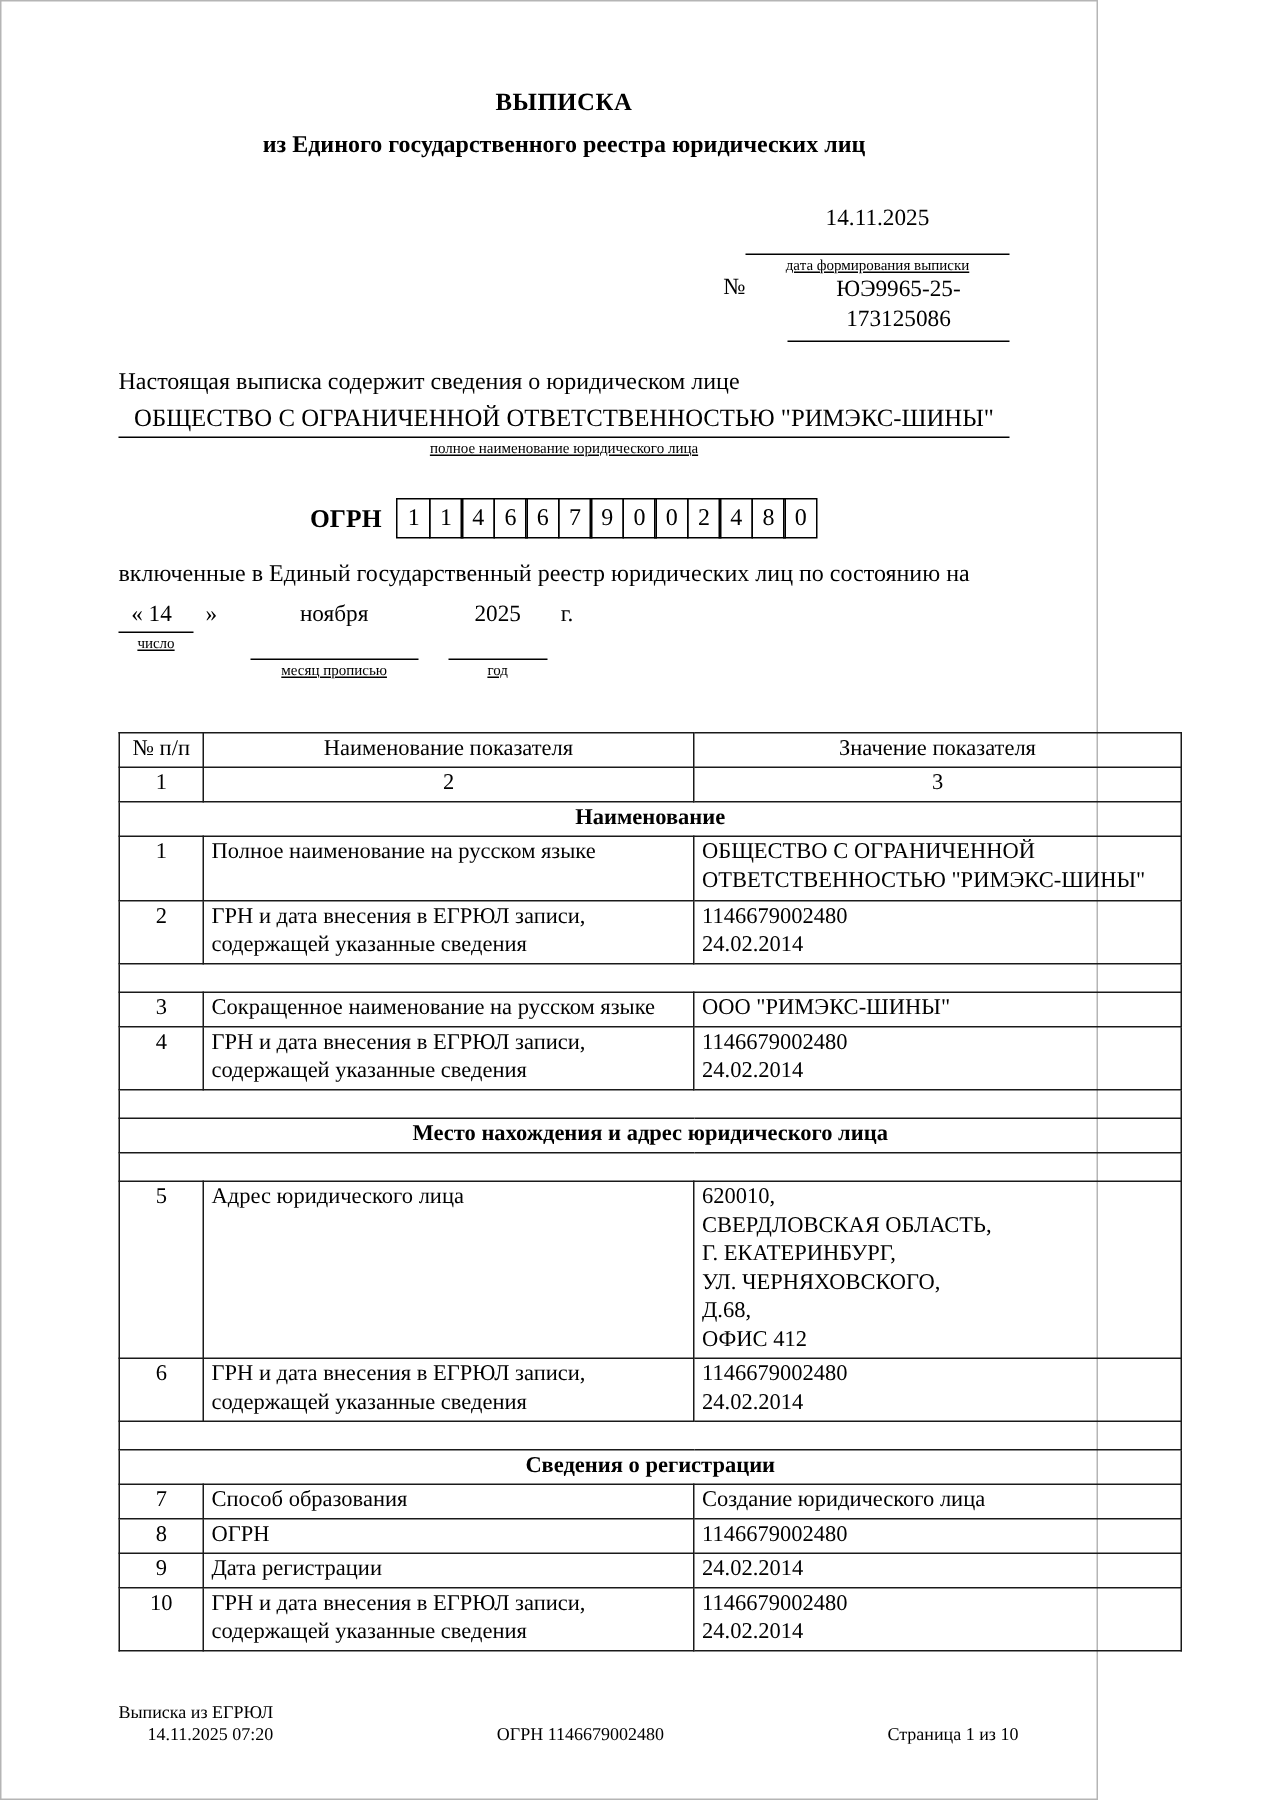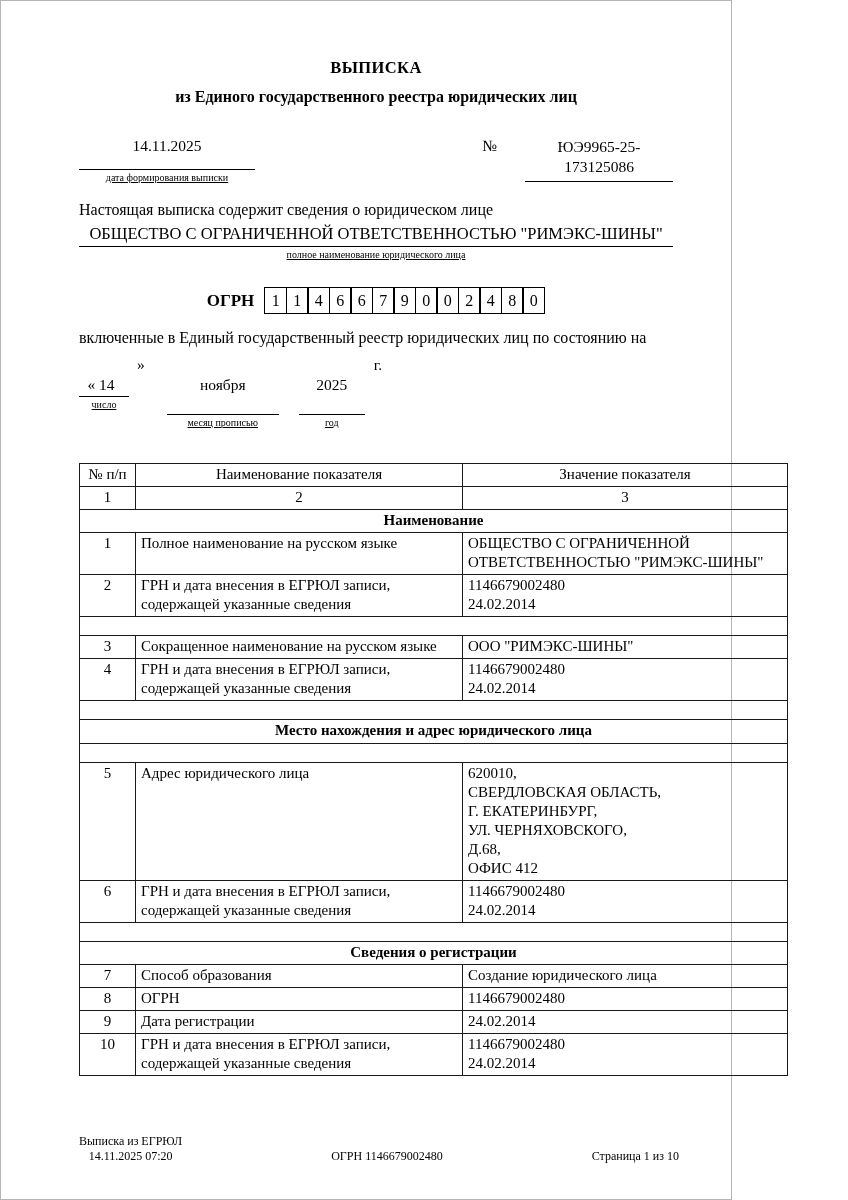--- a/index.html
+++ b/index.html
@@ -29,21 +29,22 @@
     margin-top: 10px;
     text-align: center;
     font-size: 16px;
     font-weight: bold;
   }
 
   .meta-row {
     margin-top: 31px;
     display: flex;
     justify-content: space-between;
-    align-items: flex-start;
+    align-items: flex-end;
+    flex-direction: column;
   }
   .date-stack { width: 176px; text-align: center; }
   .date-value {
     font-size: 15.5px;
     padding-bottom: 14px;
     border-bottom: 1px solid #000;
   }
   .small-caption {
     font-size: 10px;
     padding-top: 2px;
@@ -94,21 +95,21 @@
   .ogrn-box:first-child { margin-left: 0; }
 
   .included { margin-top: 15px; font-size: 16px; }
 
   .date-words {
     margin-top: 9px;
     display: flex;
     align-items: flex-start;
     font-size: 15.5px;
   }
-  .dw-stack { text-align: center; margin-top: 20px; }
+  .dw-stack { text-align: center; }
   .dw-line { border-bottom: 1px solid #000; padding-bottom: 20px; }
   .dw-day-line { padding: 0 8px 2px 2px; min-width: 50px; }
   .dw-close-quote { margin: 0 10px 0 8px; }
   .dw-month { width: 112px; margin-left: 12px; }
   .dw-year { width: 66px; margin-left: 20px; }
   .dw-suffix { margin-left: 9px; }
 
   table.egrul {
     margin-top: 35px;
     border-collapse: collapse;
@@ -133,21 +134,21 @@
     position: absolute;
     top: 1133px;
     left: 78px;
     right: 52px;
     display: flex;
     justify-content: space-between;
     align-items: flex-end;
     font-size: 12px;
     line-height: 1.25;
   }
-  .footer-left { text-align: center; }
+  .footer-left { text-align: right; }
 </style>
 </head>
 <body>
 
 <div class="page">
   <div class="content">
 
     <div class="doc-title">ВЫПИСКА</div>
     <div class="doc-subtitle">из Единого государственного реестра юридических лиц</div>
 

